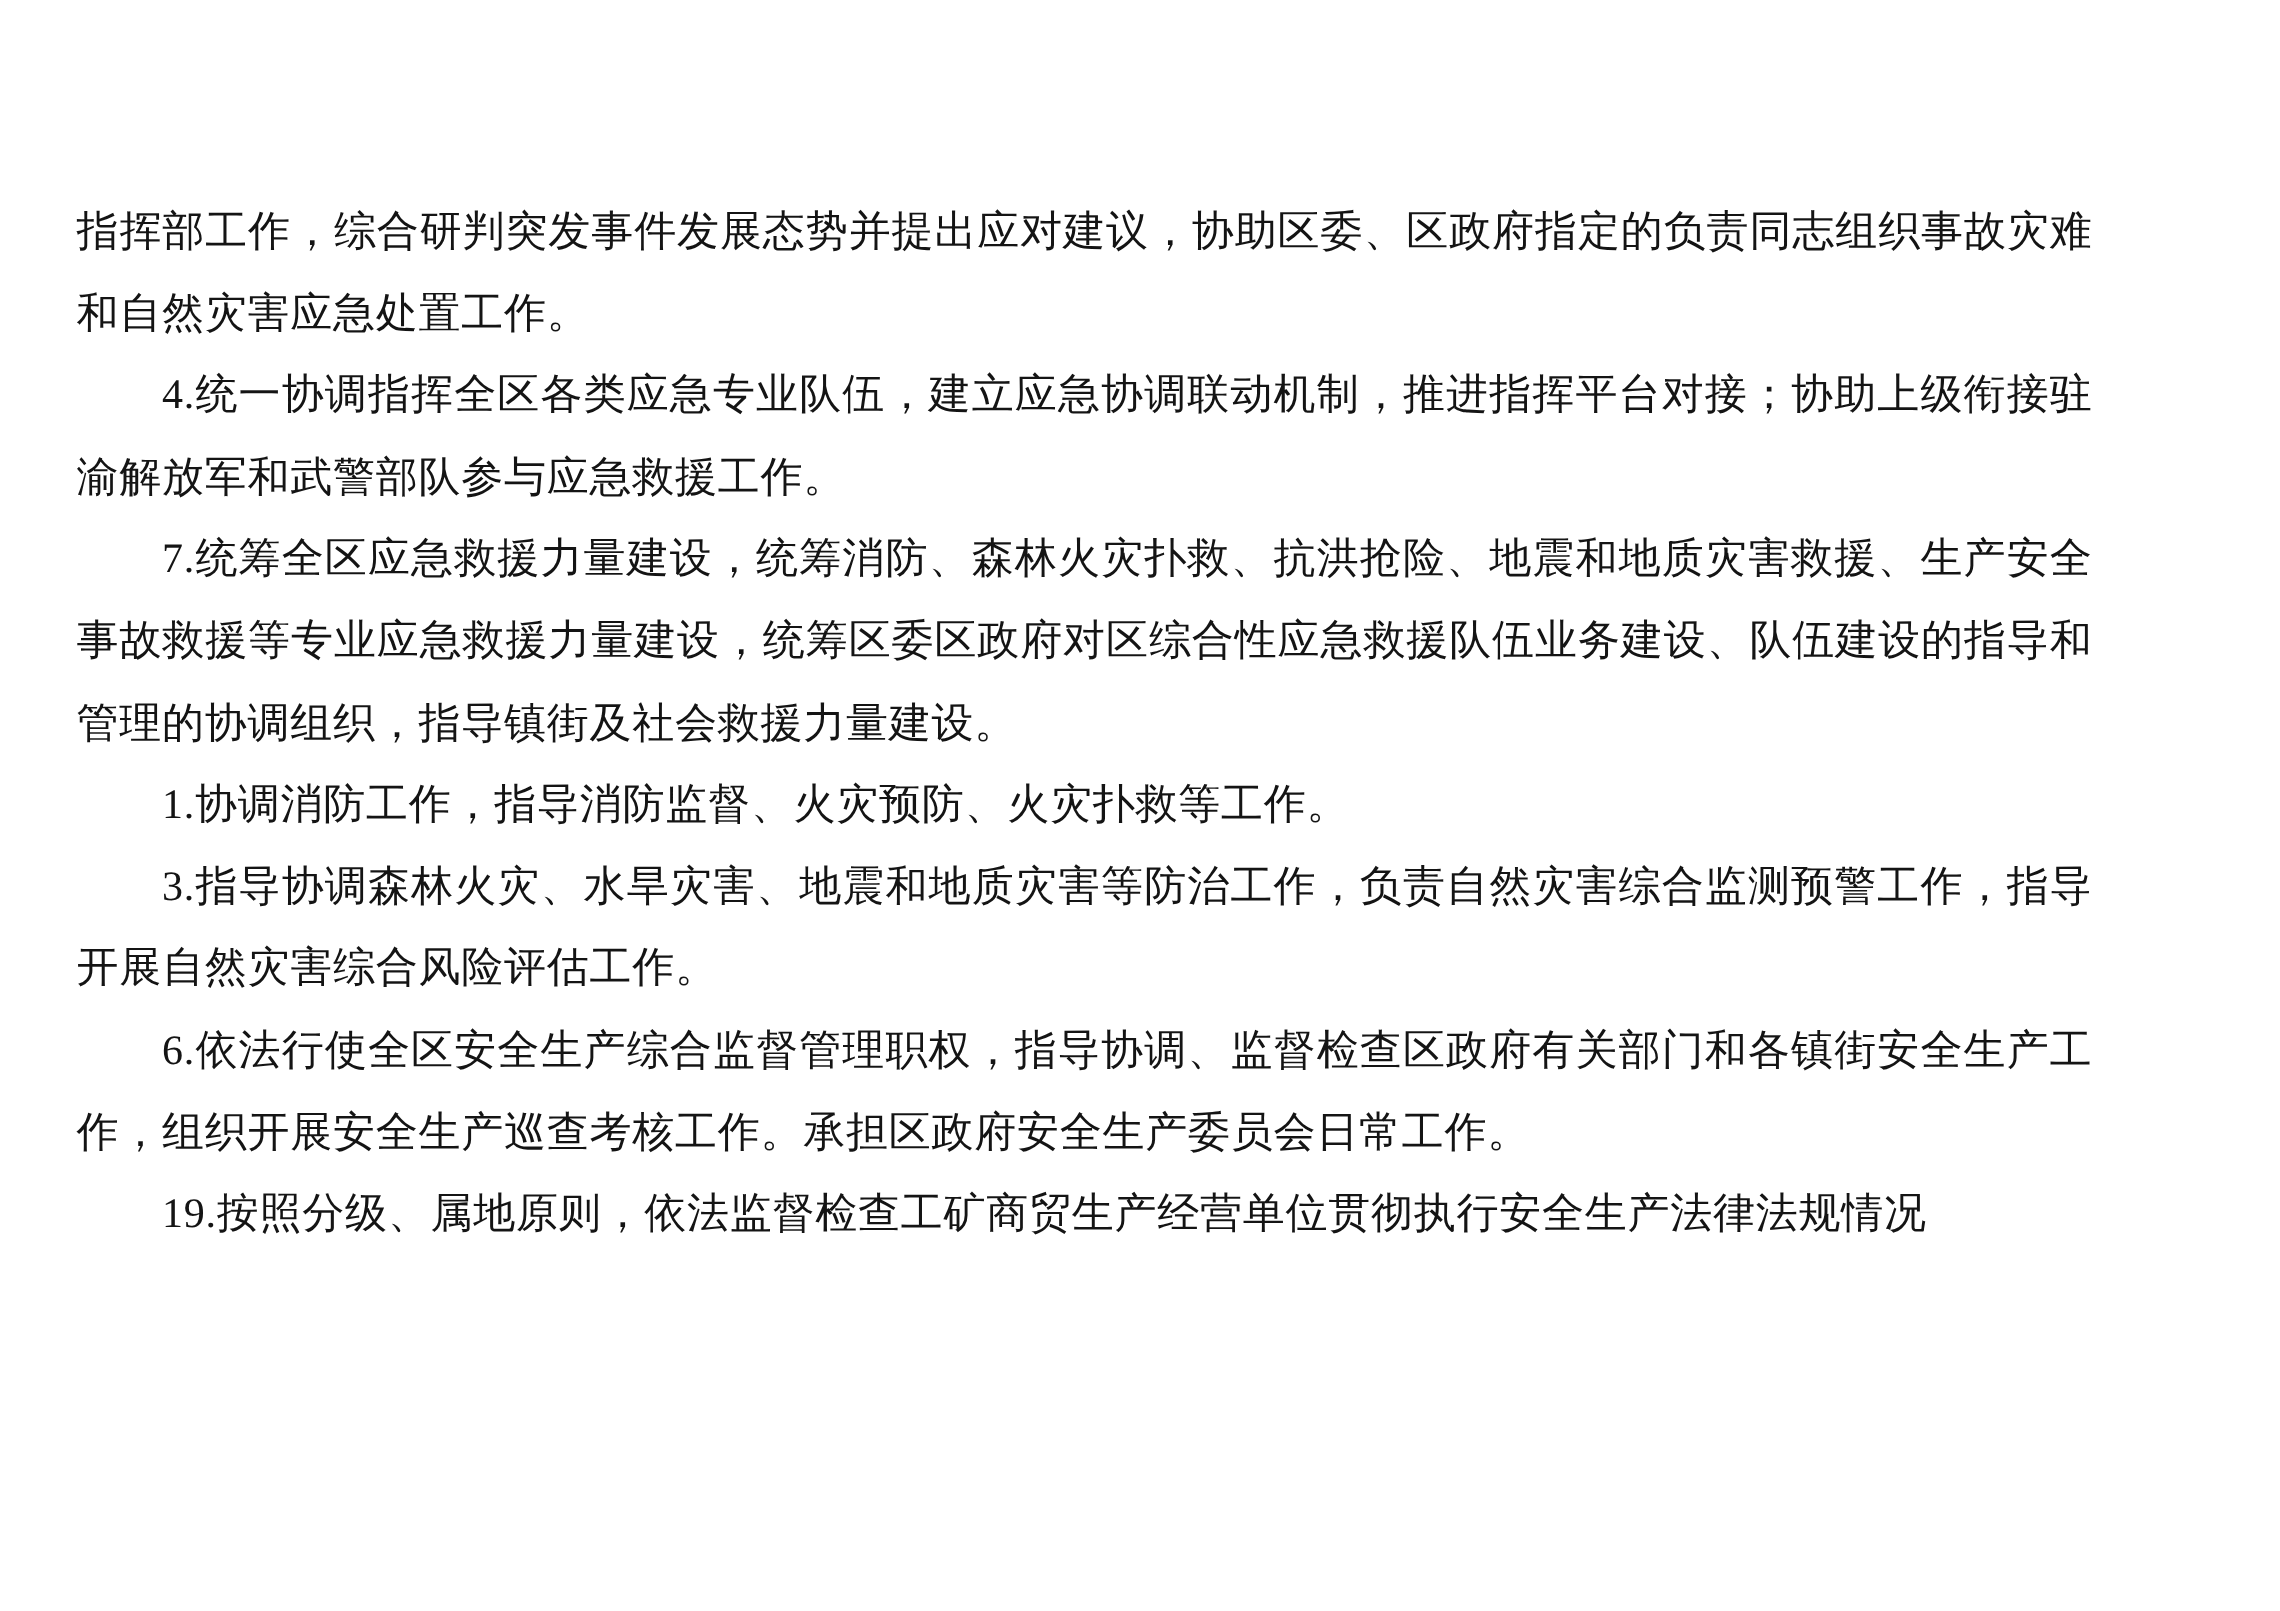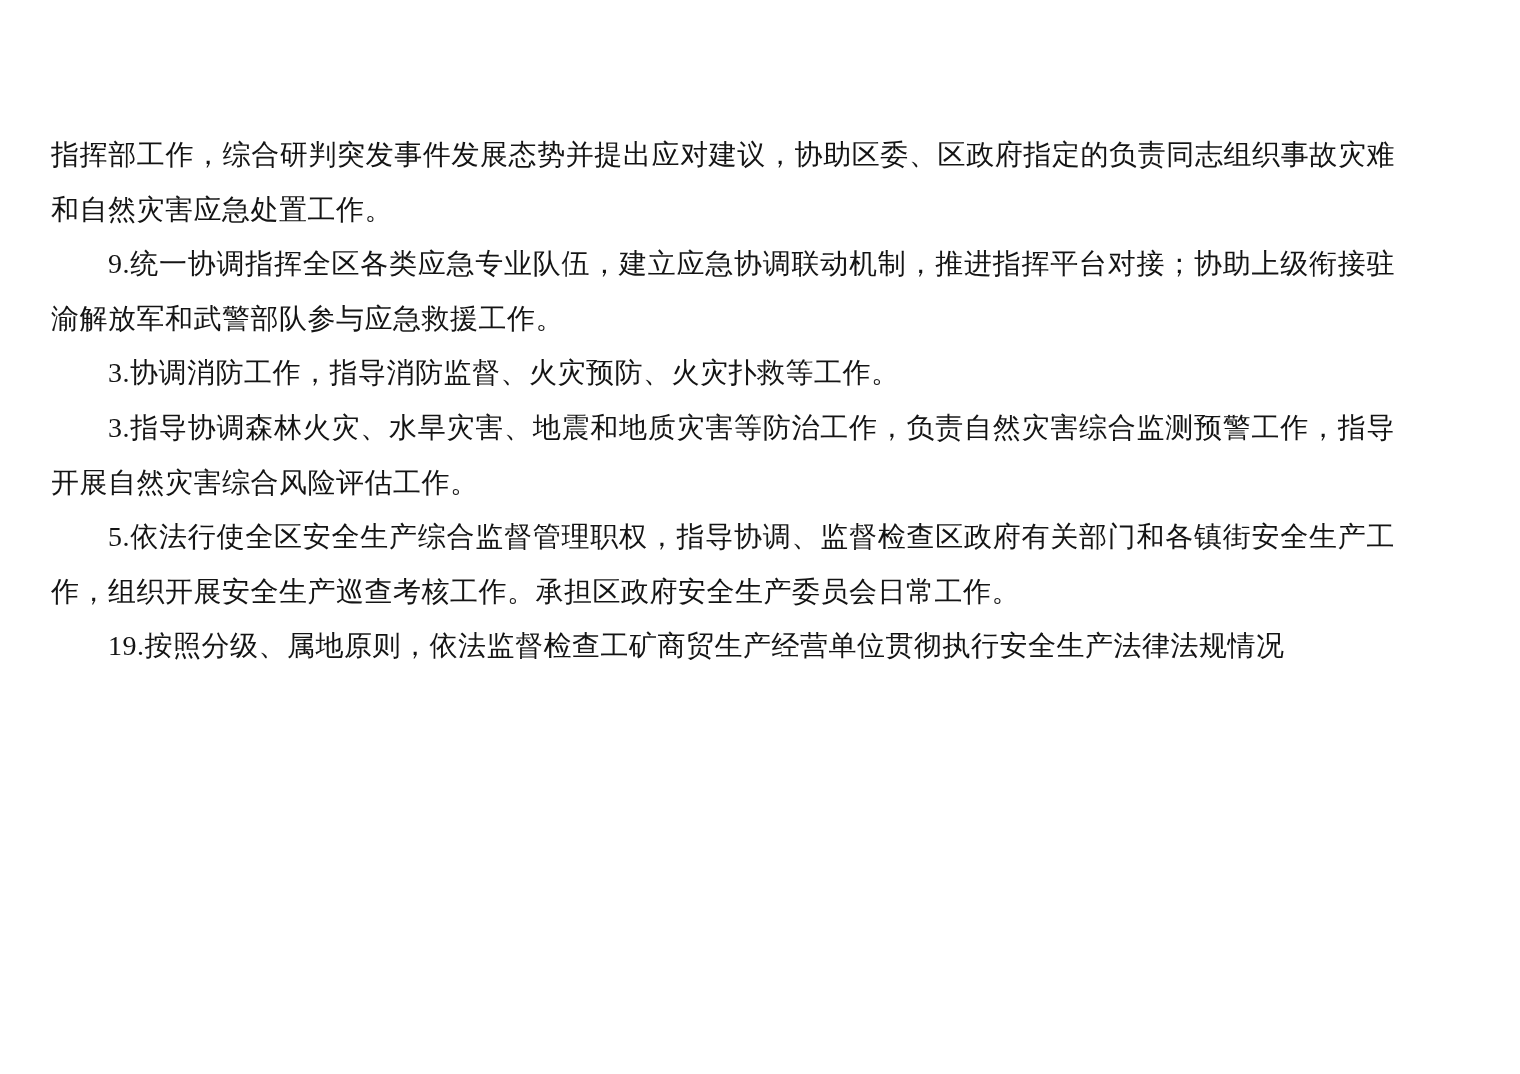--- a/index.html
+++ b/index.html
@@ -28,18 +28,19 @@
   }
   .para.indent {
     text-indent: 57px;
   }
 </style>
 </head>
 <body>
 
 <div class="page">
   <p class="para">指挥部工作，综合研判突发事件发展态势并提出应对建议，协助区委、区政府指定的负责同志组织事故灾难和自然灾害应急处置工作。</p>
-  <p class="para indent">9.统一协调指挥全区各类应急专业队伍，建立应急协调联动机制，推进指挥平台对接；协助上级衔接驻渝解放军和武警部队参与应急救援工作。</p>
-  <p class="para indent">3.协调消防工作，指导消防监督、火灾预防、火灾扑救等工作。</p>
+  <p class="para indent">4.统一协调指挥全区各类应急专业队伍，建立应急协调联动机制，推进指挥平台对接；协助上级衔接驻渝解放军和武警部队参与应急救援工作。</p>
+  <p class="para indent">7.统筹全区应急救援力量建设，统筹消防、森林火灾扑救、抗洪抢险、地震和地质灾害救援、生产安全事故救援等专业应急救援力量建设，统筹区委区政府对区综合性应急救援队伍业务建设、队伍建设的指导和管理的协调组织，指导镇街及社会救援力量建设。</p>
+  <p class="para indent">1.协调消防工作，指导消防监督、火灾预防、火灾扑救等工作。</p>
   <p class="para indent">3.指导协调森林火灾、水旱灾害、地震和地质灾害等防治工作，负责自然灾害综合监测预警工作，指导开展自然灾害综合风险评估工作。</p>
-  <p class="para indent">5.依法行使全区安全生产综合监督管理职权，指导协调、监督检查区政府有关部门和各镇街安全生产工作，组织开展安全生产巡查考核工作。承担区政府安全生产委员会日常工作。</p>
+  <p class="para indent">6.依法行使全区安全生产综合监督管理职权，指导协调、监督检查区政府有关部门和各镇街安全生产工作，组织开展安全生产巡查考核工作。承担区政府安全生产委员会日常工作。</p>
   <p class="para indent">19.按照分级、属地原则，依法监督检查工矿商贸生产经营单位贯彻执行安全生产法律法规情况</p>
 </div>
 
 </body></html>

